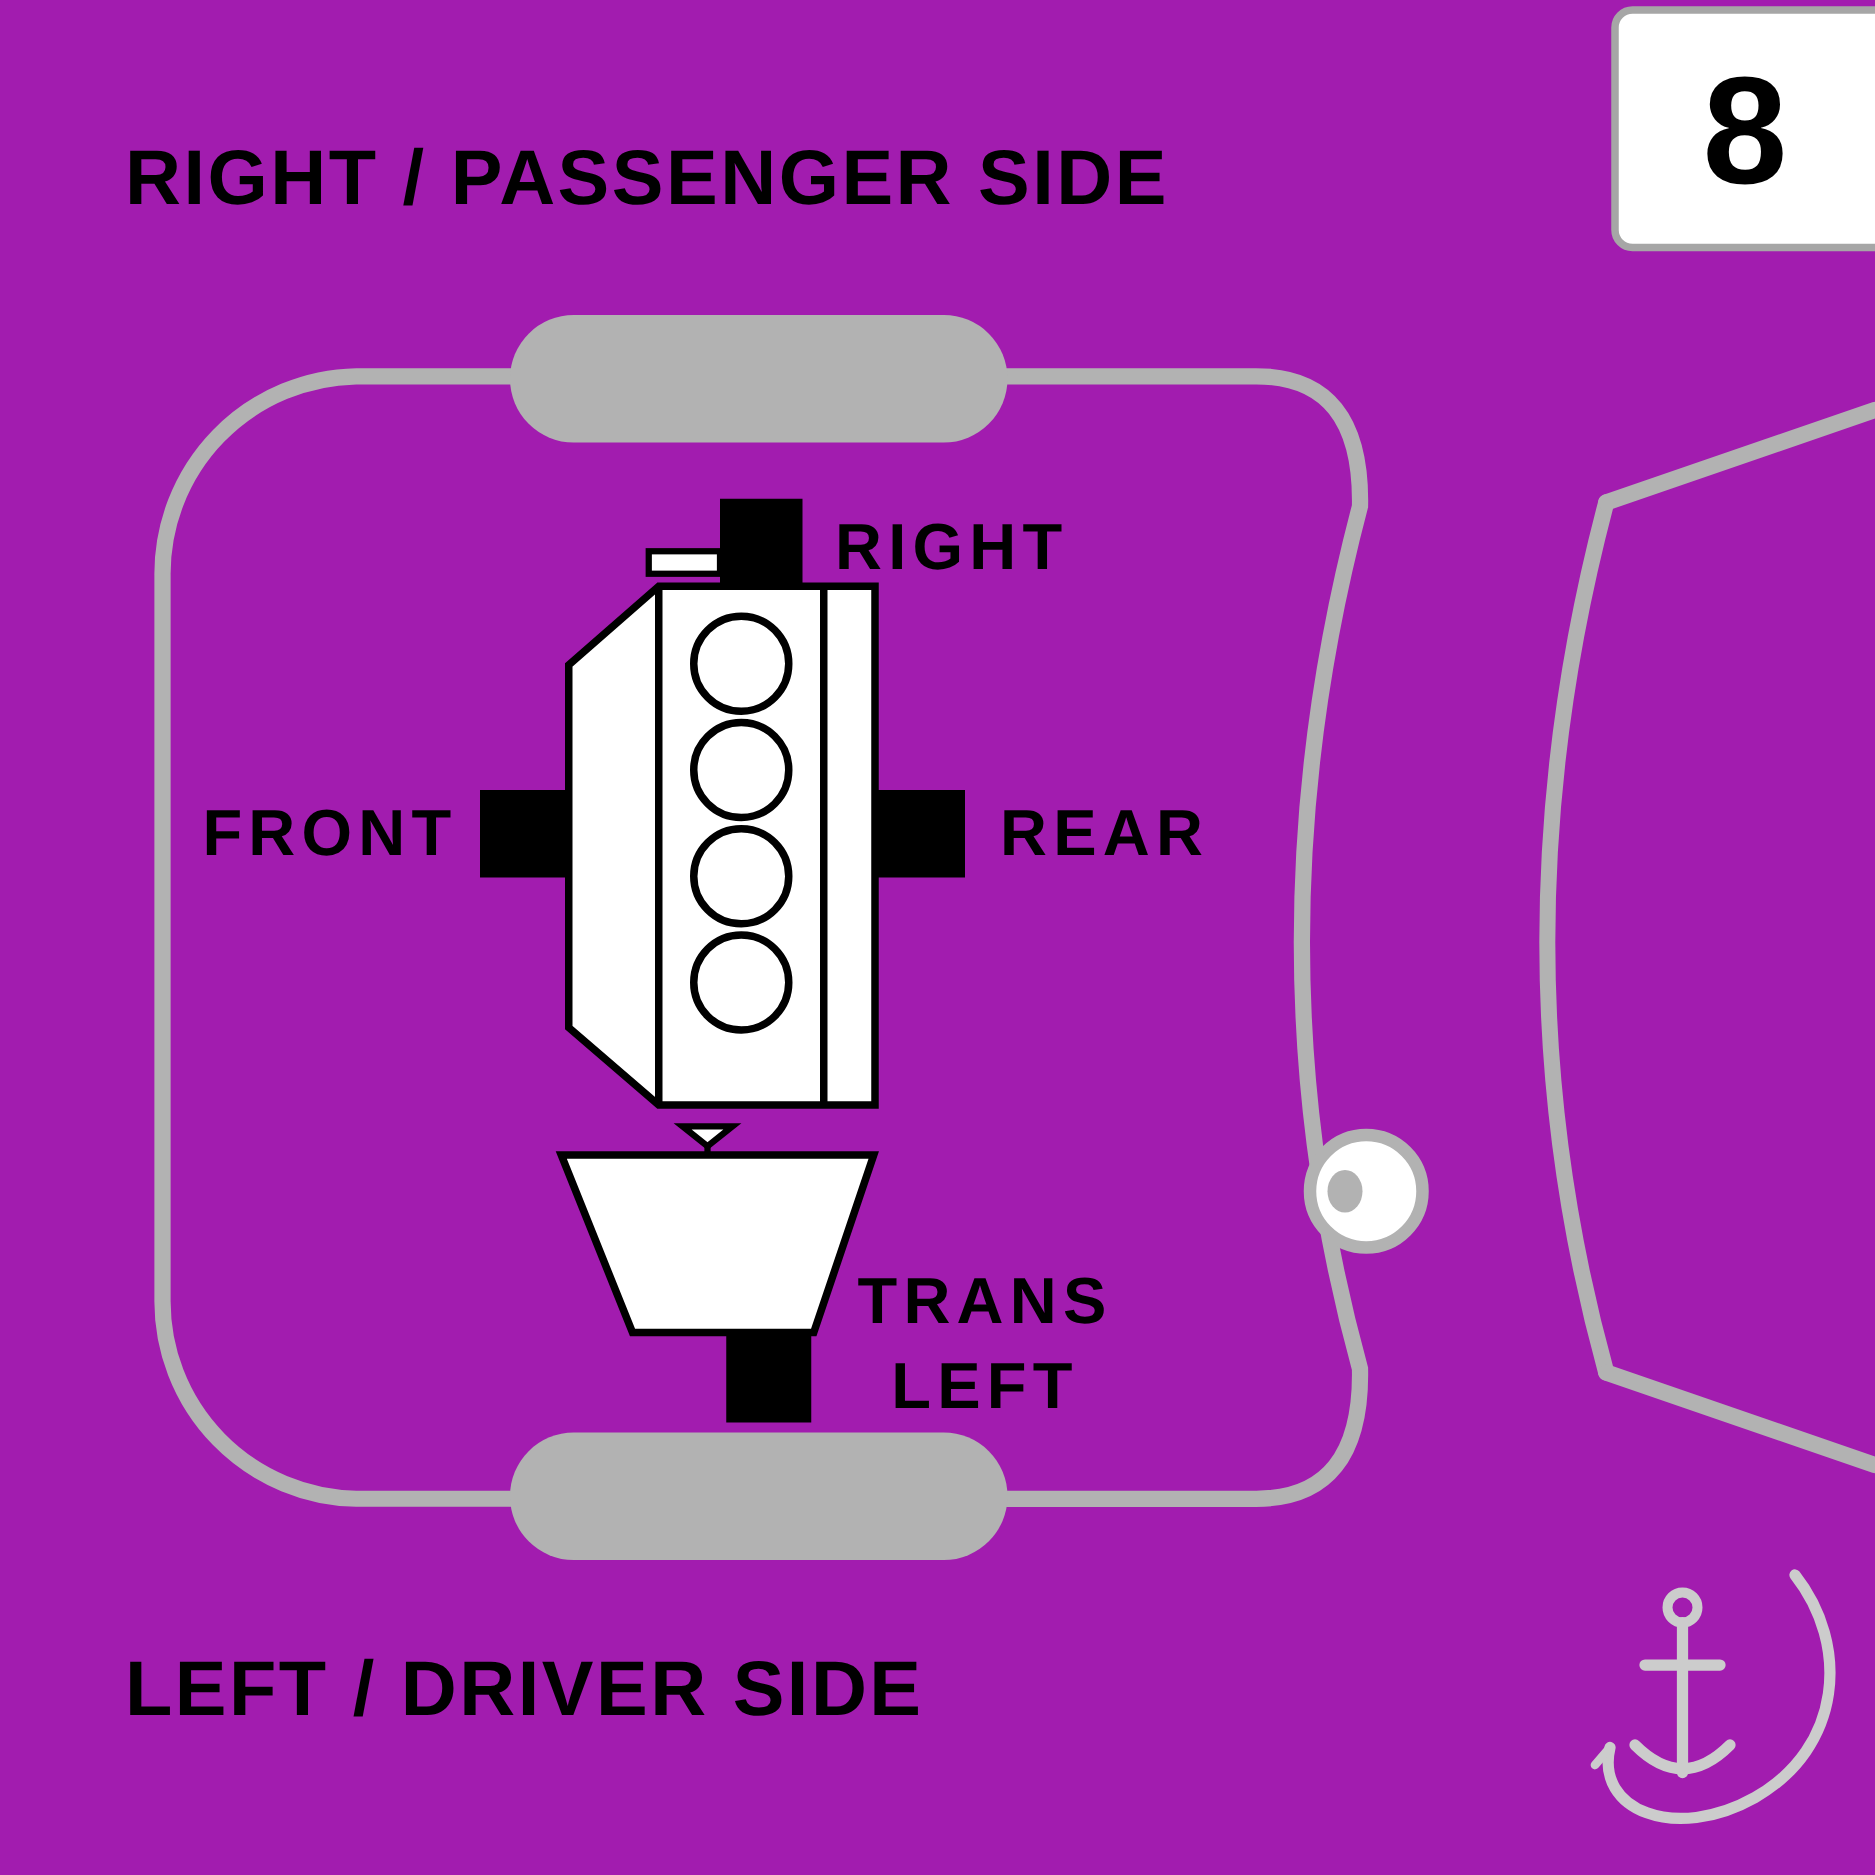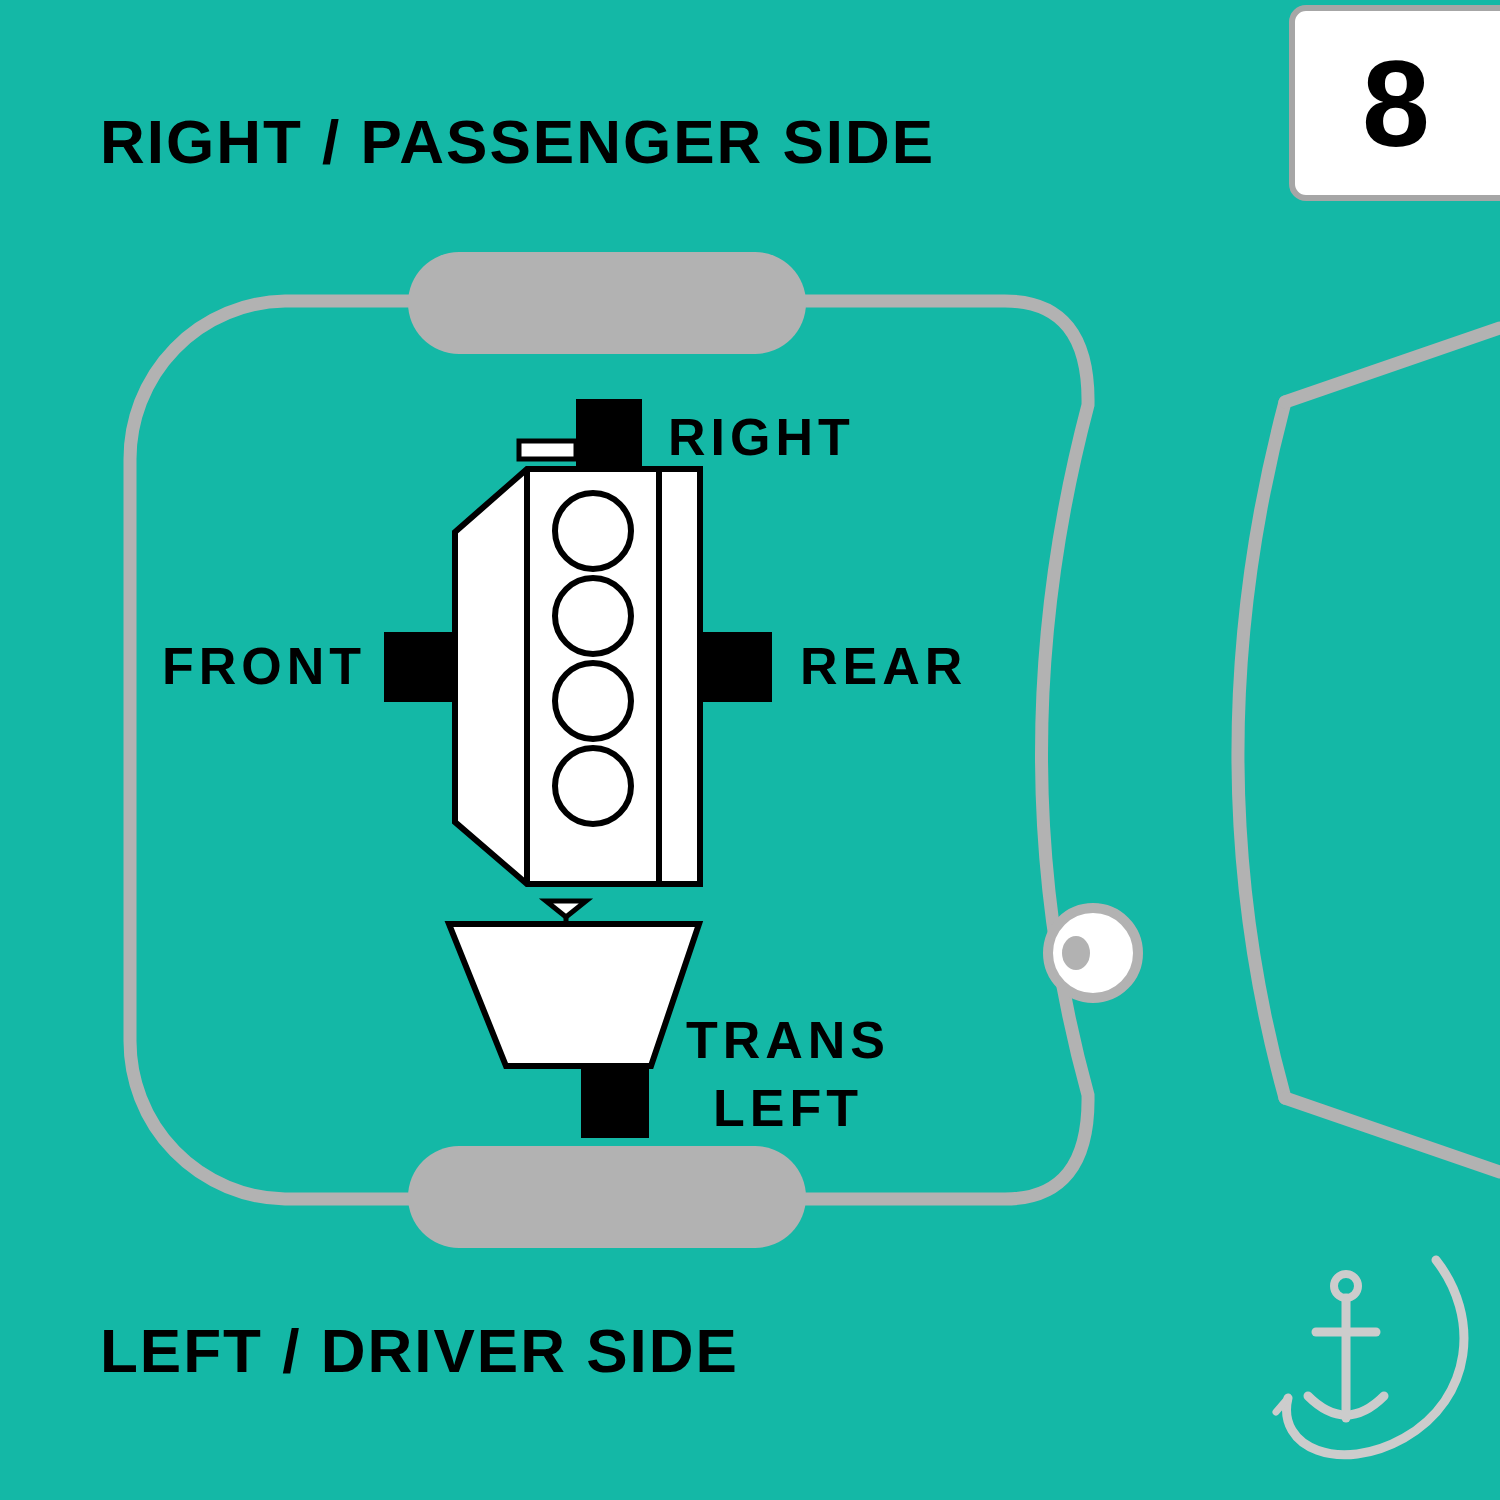--- a/index.html
+++ b/index.html
@@ -1,16 +1,16 @@
 <!DOCTYPE html>
 <html><head>
 <meta charset="utf-8">
 <style>
   html,body{margin:0;padding:0;background:#fff;}
-  .page{width:1500px;height:1500px;position:relative;background:#14b8a6;overflow:hidden;}
+  .page{width:1500px;height:1500px;position:relative;background:#a21caf;overflow:hidden;}
   svg{display:block;}
   .lbl{font-family:"Liberation Sans", sans-serif;font-weight:700;fill:#000;}
   .title{font-size:62px;letter-spacing:2px;}
   .mountlbl{font-size:52px;letter-spacing:5px;}
   .badge-num{font-size:122px;letter-spacing:0;}
 </style>
 </head>
 <body>
 
 <div class="page">

